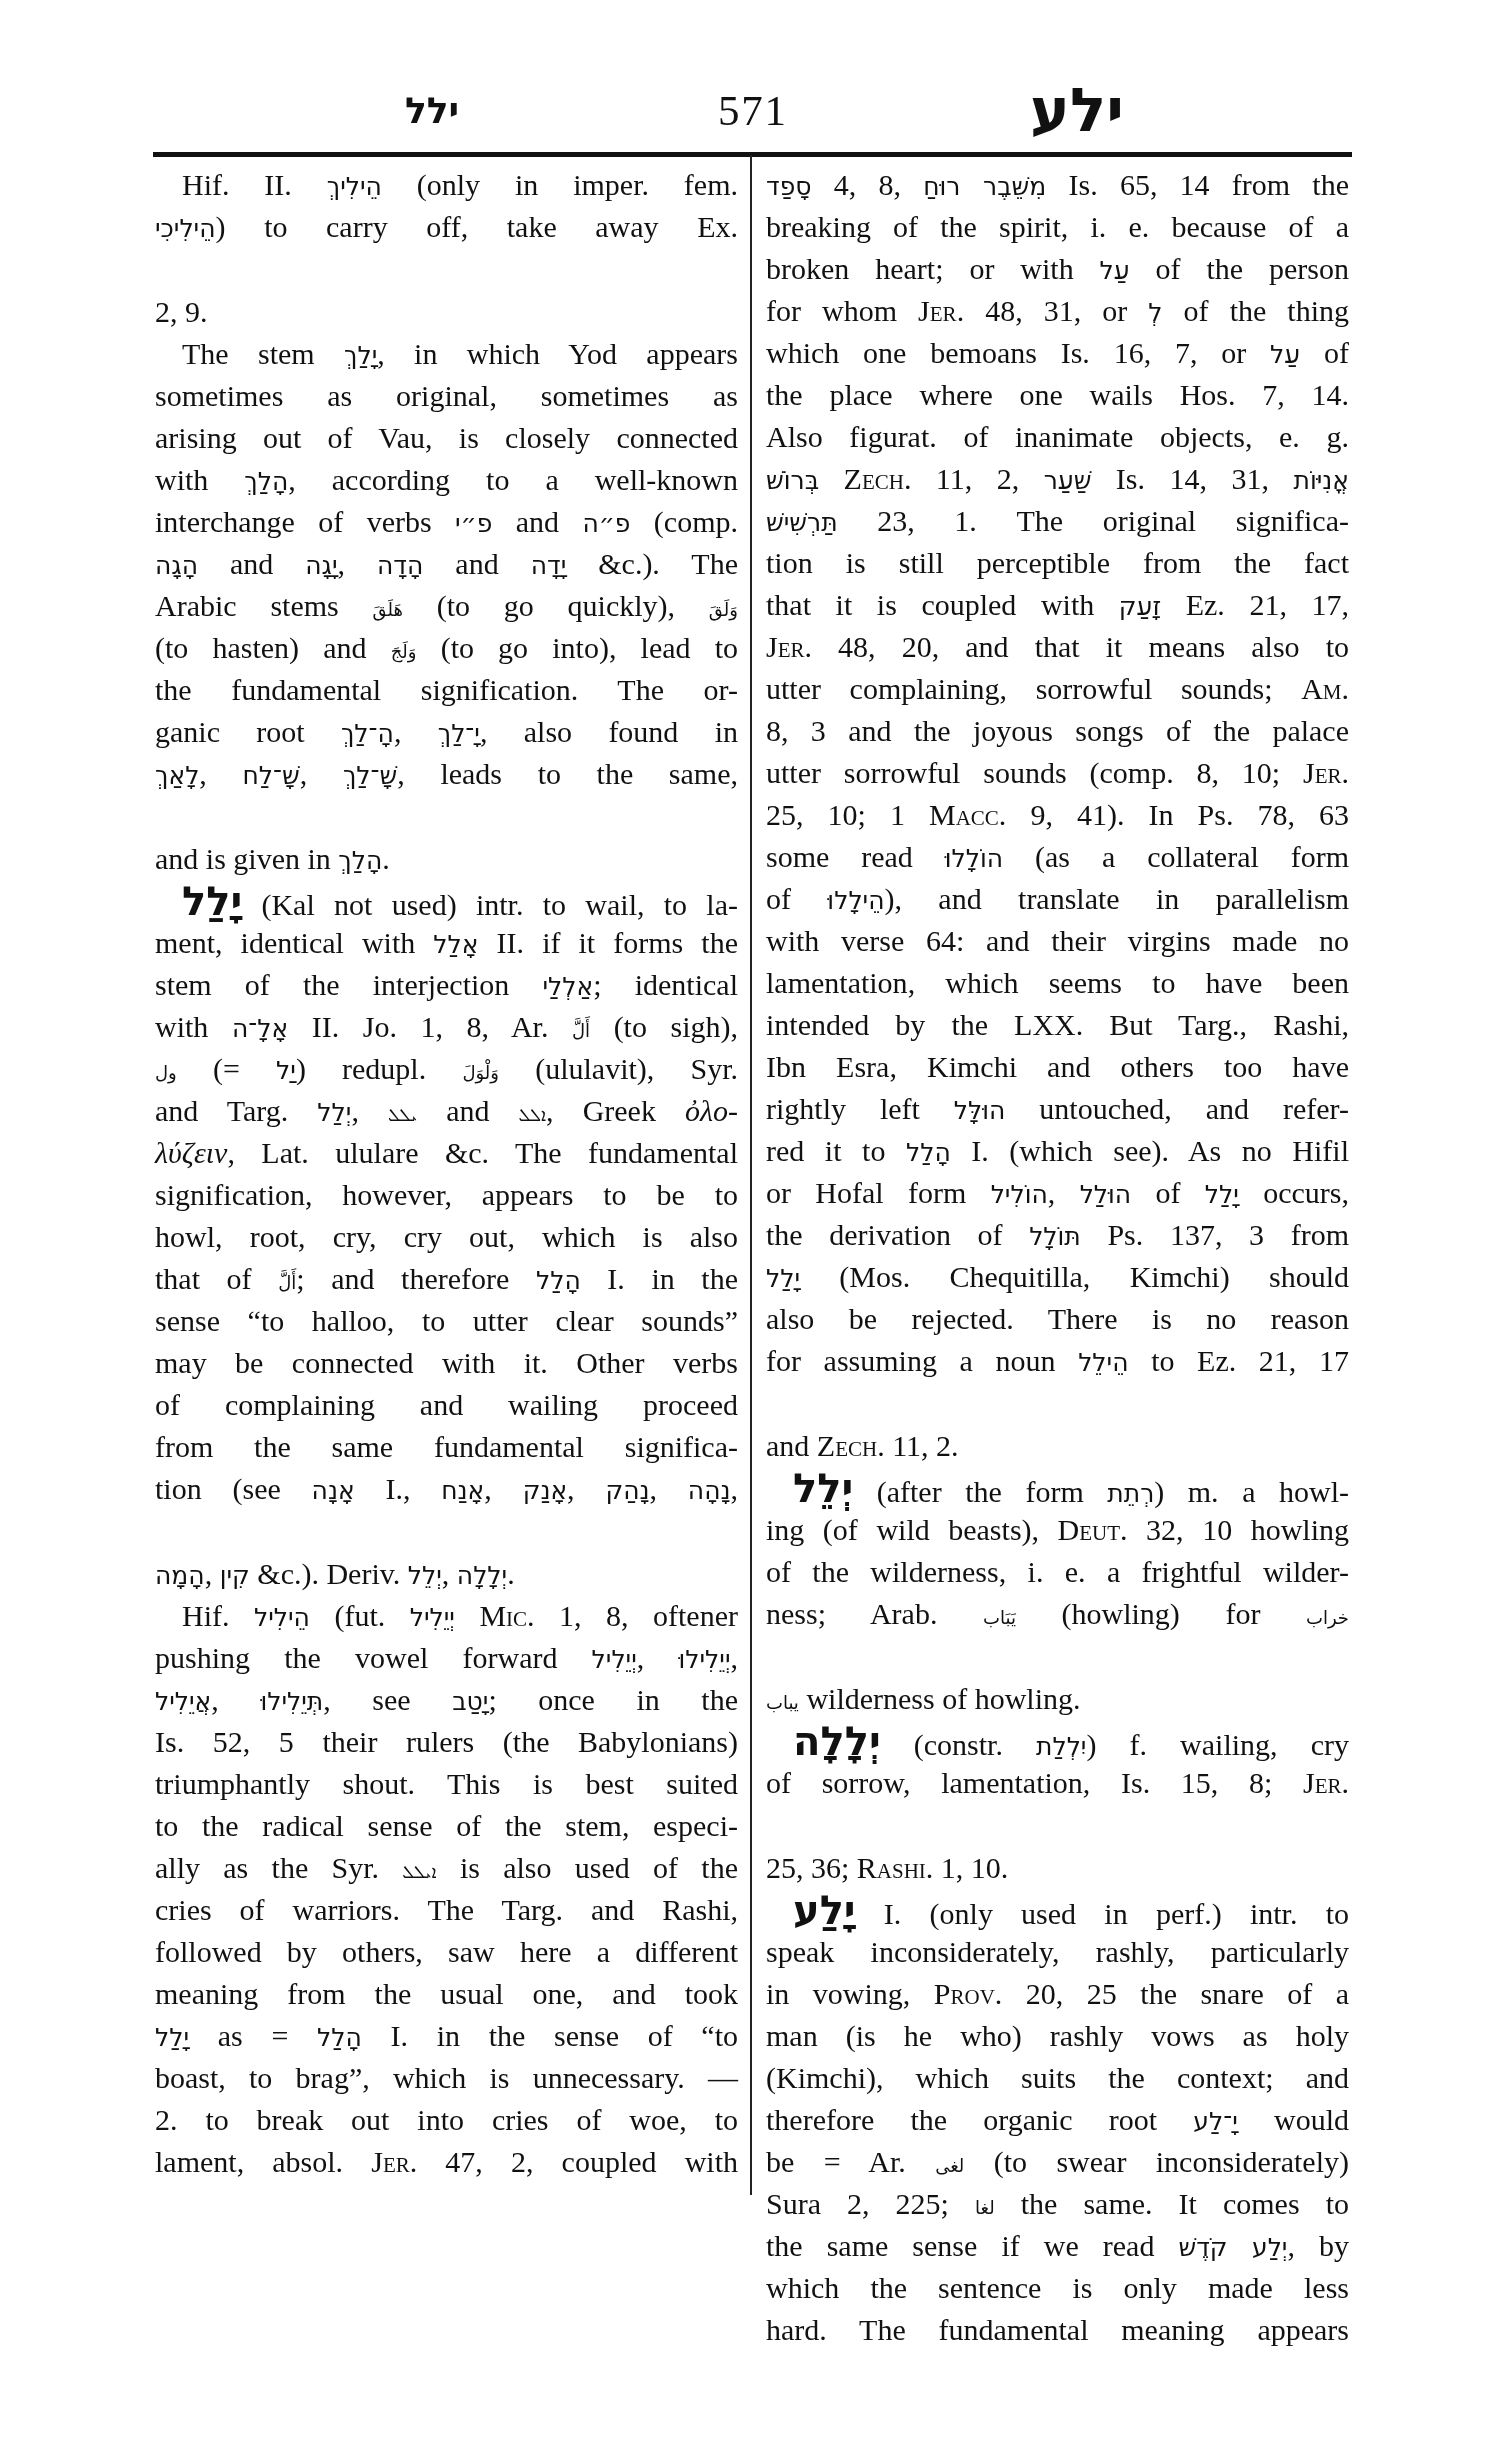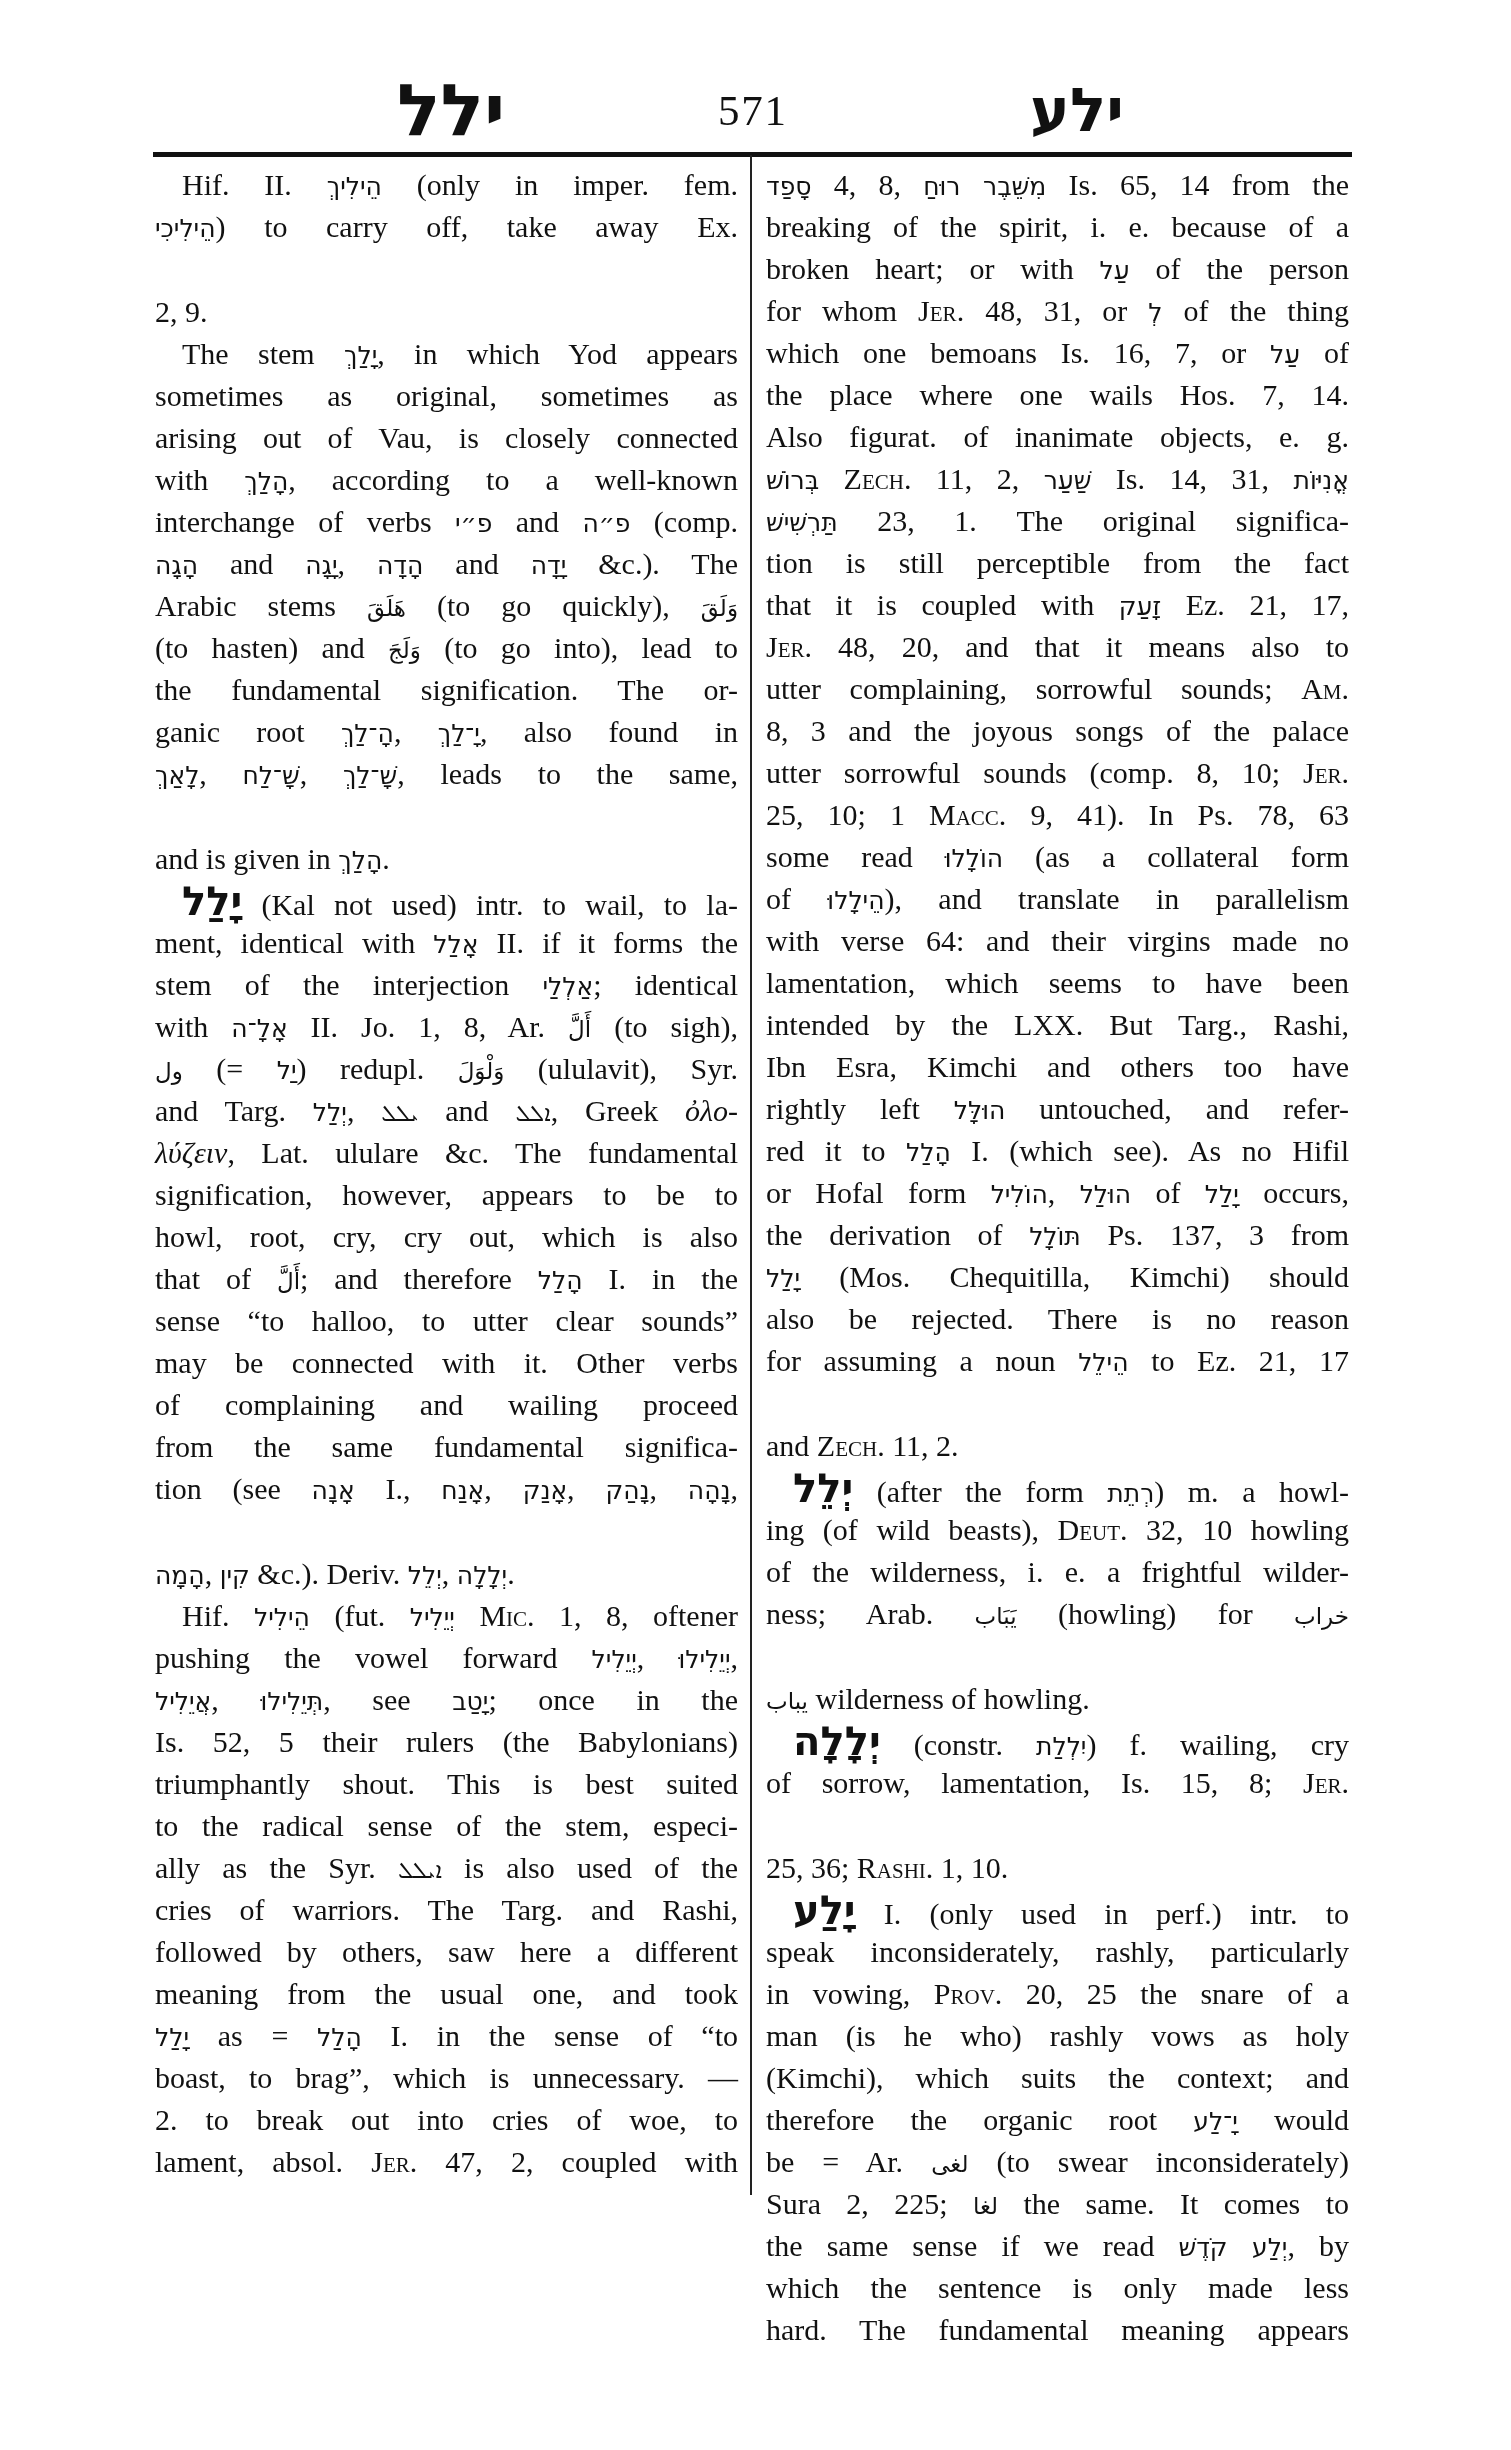--- a/index.html
+++ b/index.html
@@ -2,40 +2,40 @@
 <html style="font-size:14.4px"><head>
 <meta charset="utf-8">
 <style>
   html, body { margin: 0; padding: 0; background: #ffffff; }
   body { width: 1512px; height: 2450px; position: relative; overflow: hidden;
          font-family: "Liberation Serif", "DejaVu Serif", serif; color: #111; }
   .page { position: absolute; left: 0; top: 0; width: 1512px; height: 2450px; }
 
   .running-head { position: absolute; top: 79px; left: 153px; width: 1199px; height: 63px; }
   .rh-left, .rh-center, .rh-right { position: absolute; top: 0; font-weight: bold; line-height: 63px; }
-  .rh-left  { left: 244px; font-size: 72px; direction: rtl; font-family: "DejaVu Sans", sans-serif; }
+  .rh-left  { left: 252px; font-size: 36px; direction: rtl; font-family: "DejaVu Sans", sans-serif; }
   .rh-center{ left: 565px; font-size: 43px; font-weight: normal; letter-spacing: 1.8px; }
   .rh-right { left: 877px; font-size: 60px; direction: rtl; font-family: "DejaVu Sans", sans-serif; }
 
   .head-rule { position: absolute; left: 153px; top: 152px; width: 1199px; height: 4.5px; background: #111; }
   .col-divider { position: absolute; left: 750px; top: 155px; width: 1.8px; height: 2040px; background: #222; }
 
   .column { position: absolute; top: 164px; width: 583px; }
   .col-left { left: 155px; }
   .col-right { left: 766px; }
 
   .line { height: 42px; line-height: 42px; font-size: 30px; white-space: nowrap;
           text-align: justify; text-align-last: justify; overflow: visible; }
   .line.last { text-align-last: left; margin-top: 43px; }
   .line.indent { padding-left: 27px; }
 
   .i  { }
   .sc { font-variant: small-caps; }
   .he { font-family: "DejaVu Sans", sans-serif; font-size: 25px; direction: rtl; unicode-bidi: isolate; }
-  .ar { font-family: "DejaVu Sans", sans-serif; font-size: 23px; direction: rtl; unicode-bidi: isolate; }
+  .ar { font-family: "DejaVu Sans", sans-serif; font-size: 18px; direction: rtl; unicode-bidi: isolate; }
   .hw { font-family: "DejaVu Sans", sans-serif; font-size: 40px; font-weight: bold; direction: rtl; unicode-bidi: isolate; }
   .gr { font-style: italic; }
 </style>
 </head>
 <body>
 
 <div class="page">
   <div class="running-head">
     <span class="rh-left">ילל</span>
     <span class="rh-center">571</span>

